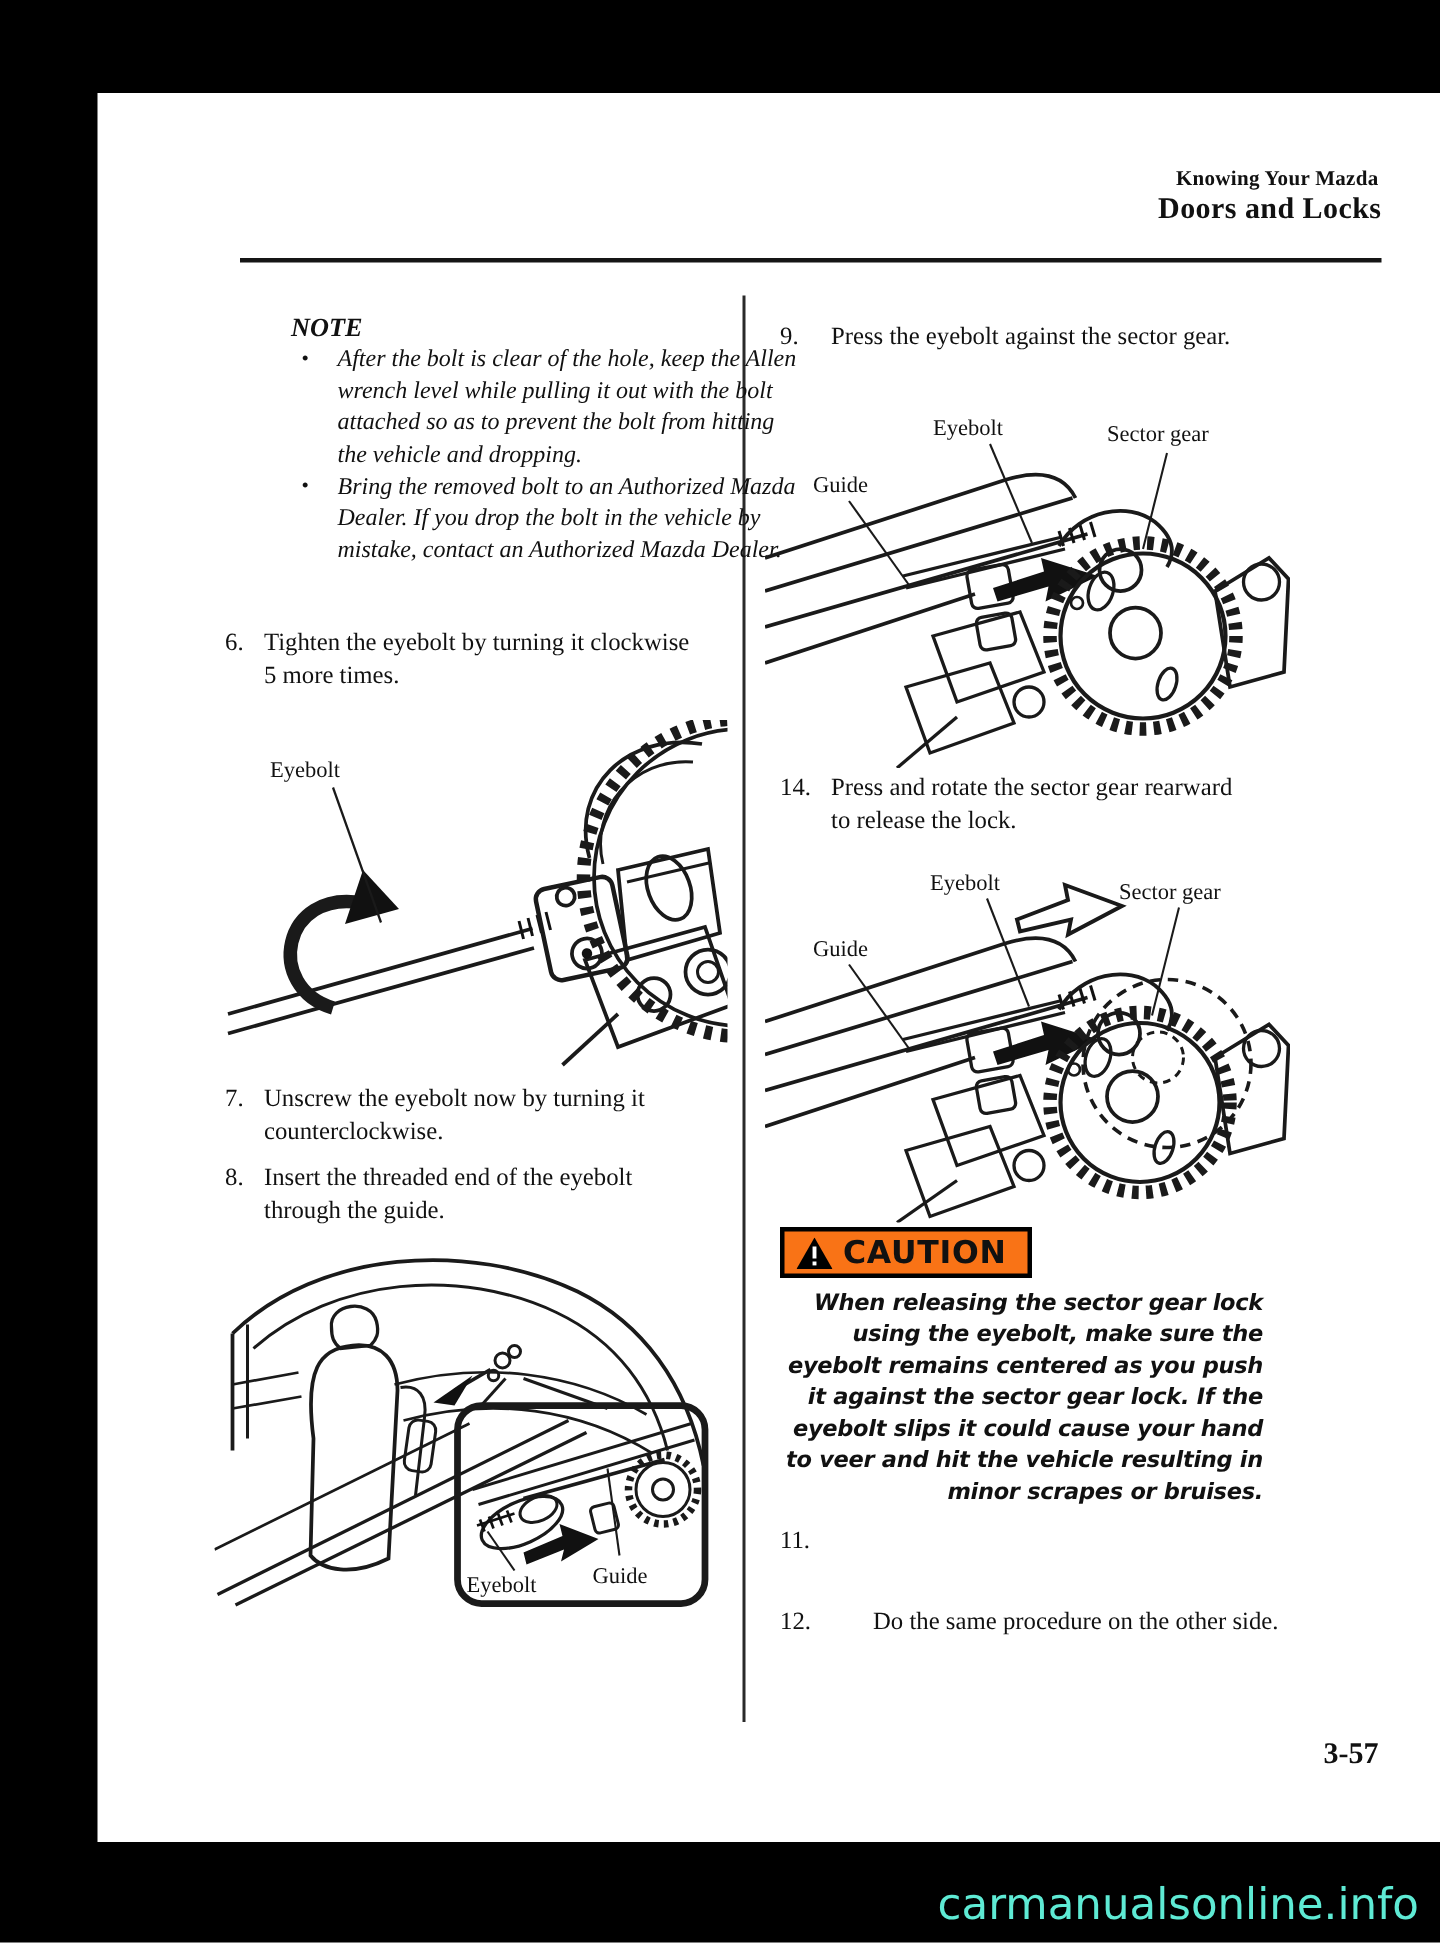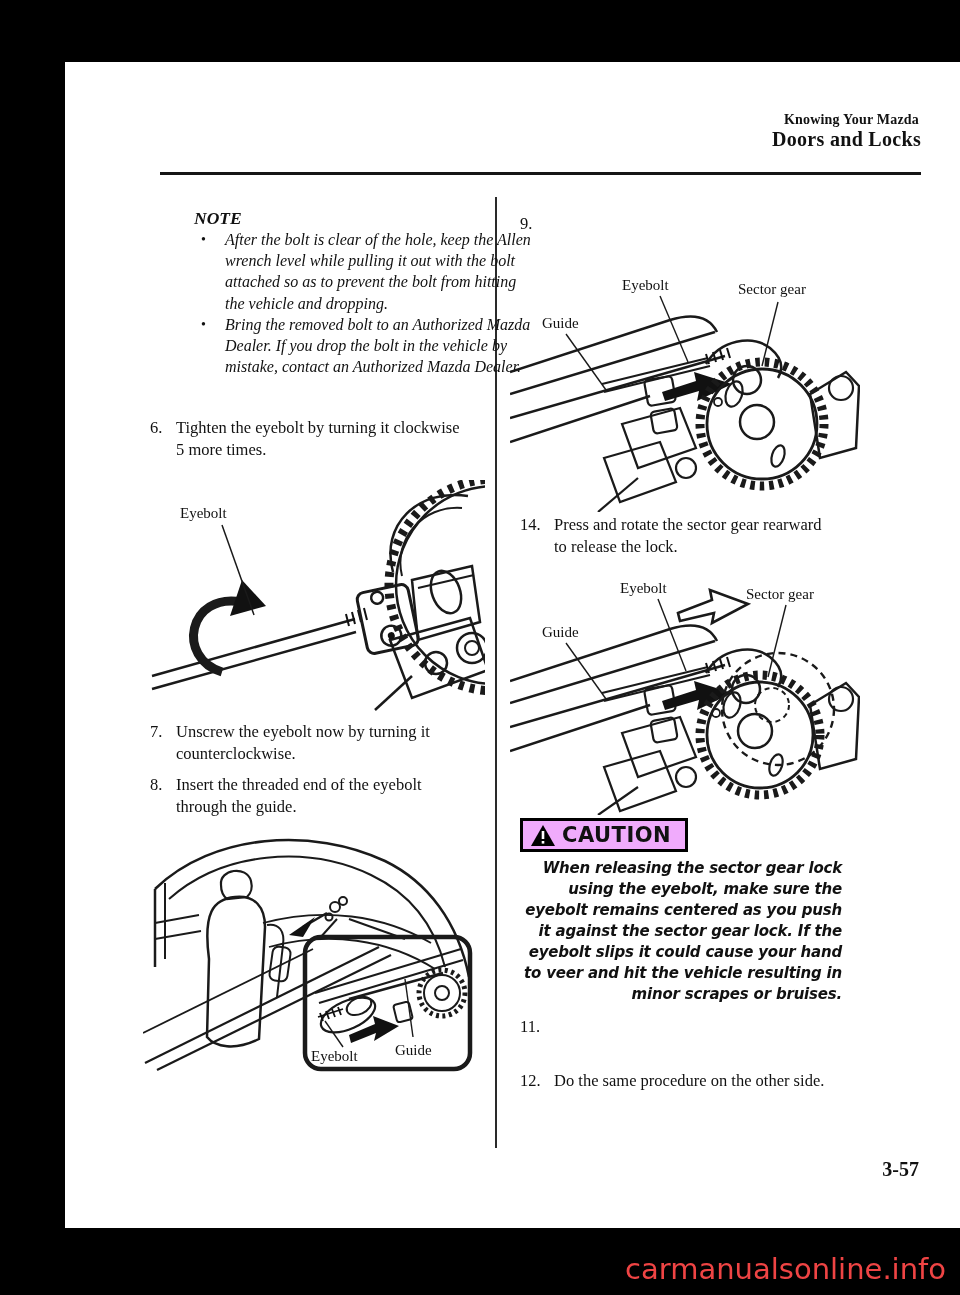--- a/index.html
+++ b/index.html
@@ -38,36 +38,36 @@
   .step .t{max-width:285px;}
   .step.rc .t{max-width:272px;}
   
   .fig{position:absolute;}
   .fig svg{display:block;}
   svg text{font-family:"Liberation Serif", serif;font-size:15px;fill:#111;}
   .ln{stroke:#1a1a1a;fill:none;}
   
   .caution-hdr{
     position:absolute;display:inline-flex;align-items:center;
-    border:3px solid #000;padding:2px 14px 2px 8px;background:#f0abfc;gap:7px;
+    border:3px solid #000;padding:2px 14px 2px 8px;background:#f97316;gap:7px;
   }
   .caution-hdr .w{
     font-family:"DejaVu Sans", sans-serif;font-size:21px;font-weight:bold;letter-spacing:.5px;
   }
   .caution-body{
     position:absolute;font-family:"DejaVu Sans", sans-serif;
     font-size:15px;line-height:21px;font-weight:bold;font-style:italic;
     max-width:322px;letter-spacing:-0.2px;text-align:right;
   }
   .page-num{
     position:absolute;top:1096px;right:44px;font-size:20px;font-weight:bold;
   }
   .watermark{
     position:absolute;right:14px;top:1252px;
-    font-family:"DejaVu Sans", sans-serif;font-size:29px;color:#ef4444;
+    font-family:"DejaVu Sans", sans-serif;font-size:29px;color:#5eead4;
   }
 </style>
 </head>
 <body>
 
 <div class="page">
 
   <div class="hdr-eyebrow">Knowing Your Mazda</div>
   <div class="hdr-title">Doors and Locks</div>
   <div class="hdr-rule"></div>
@@ -194,20 +194,21 @@
 
       <line class="ln" x1="182" y1="194" x2="200" y2="220" stroke-width="1.4"></line>
       <line class="ln" x1="262" y1="152" x2="270" y2="210" stroke-width="1.4"></line>
       <text x="168" y="234" font-size="14.5">Eyebolt</text>
       <text x="252" y="228" font-size="14.5">Guide</text>
     </svg>
   </div>
 
   <div class="blk step rc" style="left:455px;top:151px;">
     <span class="n">9.</span>
+    <span class="t">Press the eyebolt against the sector gear.</span>
   </div>
 
   <div class="fig" style="left:445px;top:210px;">
     <svg width="350" height="240" viewBox="0 0 350 240">
 
       <line class="ln" x1="0" y1="100" x2="160" y2="48" stroke-width="2.5"></line>
       <line class="ln" x1="0" y1="122" x2="205" y2="60" stroke-width="2.5"></line>
       <line class="ln" x1="0" y1="146" x2="215" y2="84" stroke-width="2.5"></line>
       <line class="ln" x1="0" y1="170" x2="140" y2="124" stroke-width="2.5"></line>
       <path class="ln" d="M160,48 C186,40 200,46 207,60" stroke-width="2.5"></path>
@@ -317,21 +318,21 @@
       <rect x="10.7" y="16" width="2.6" height="2.6" fill="#fff"></rect>
     </svg>
     <span class="w">CAUTION</span>
   </div>
   <div class="caution-body" style="left:455px;top:796px;">When releasing the sector gear lock using the eyebolt, make sure the eyebolt remains centered as you push it against the sector gear lock. If the eyebolt slips it could cause your hand to veer and hit the vehicle resulting in minor scrapes or bruises.</div>
 
   <div class="blk step rc" style="left:455px;top:954px;flex-direction:column;">
     <span class="n">11.</span>
   </div>
 
-  <div class="blk step rc" style="left:455px;top:1008px;">
+  <div class="blk step rc" style="left:455px;top:1008px;gap:28px;">
     <span class="n">12.</span>
     <span class="t">Do the same procedure on the other side.</span>
   </div>
 
   <div class="page-num">3-57</div>
 </div>
 
 <div class="watermark">carmanualsonline.info</div>
 
 </body></html>

